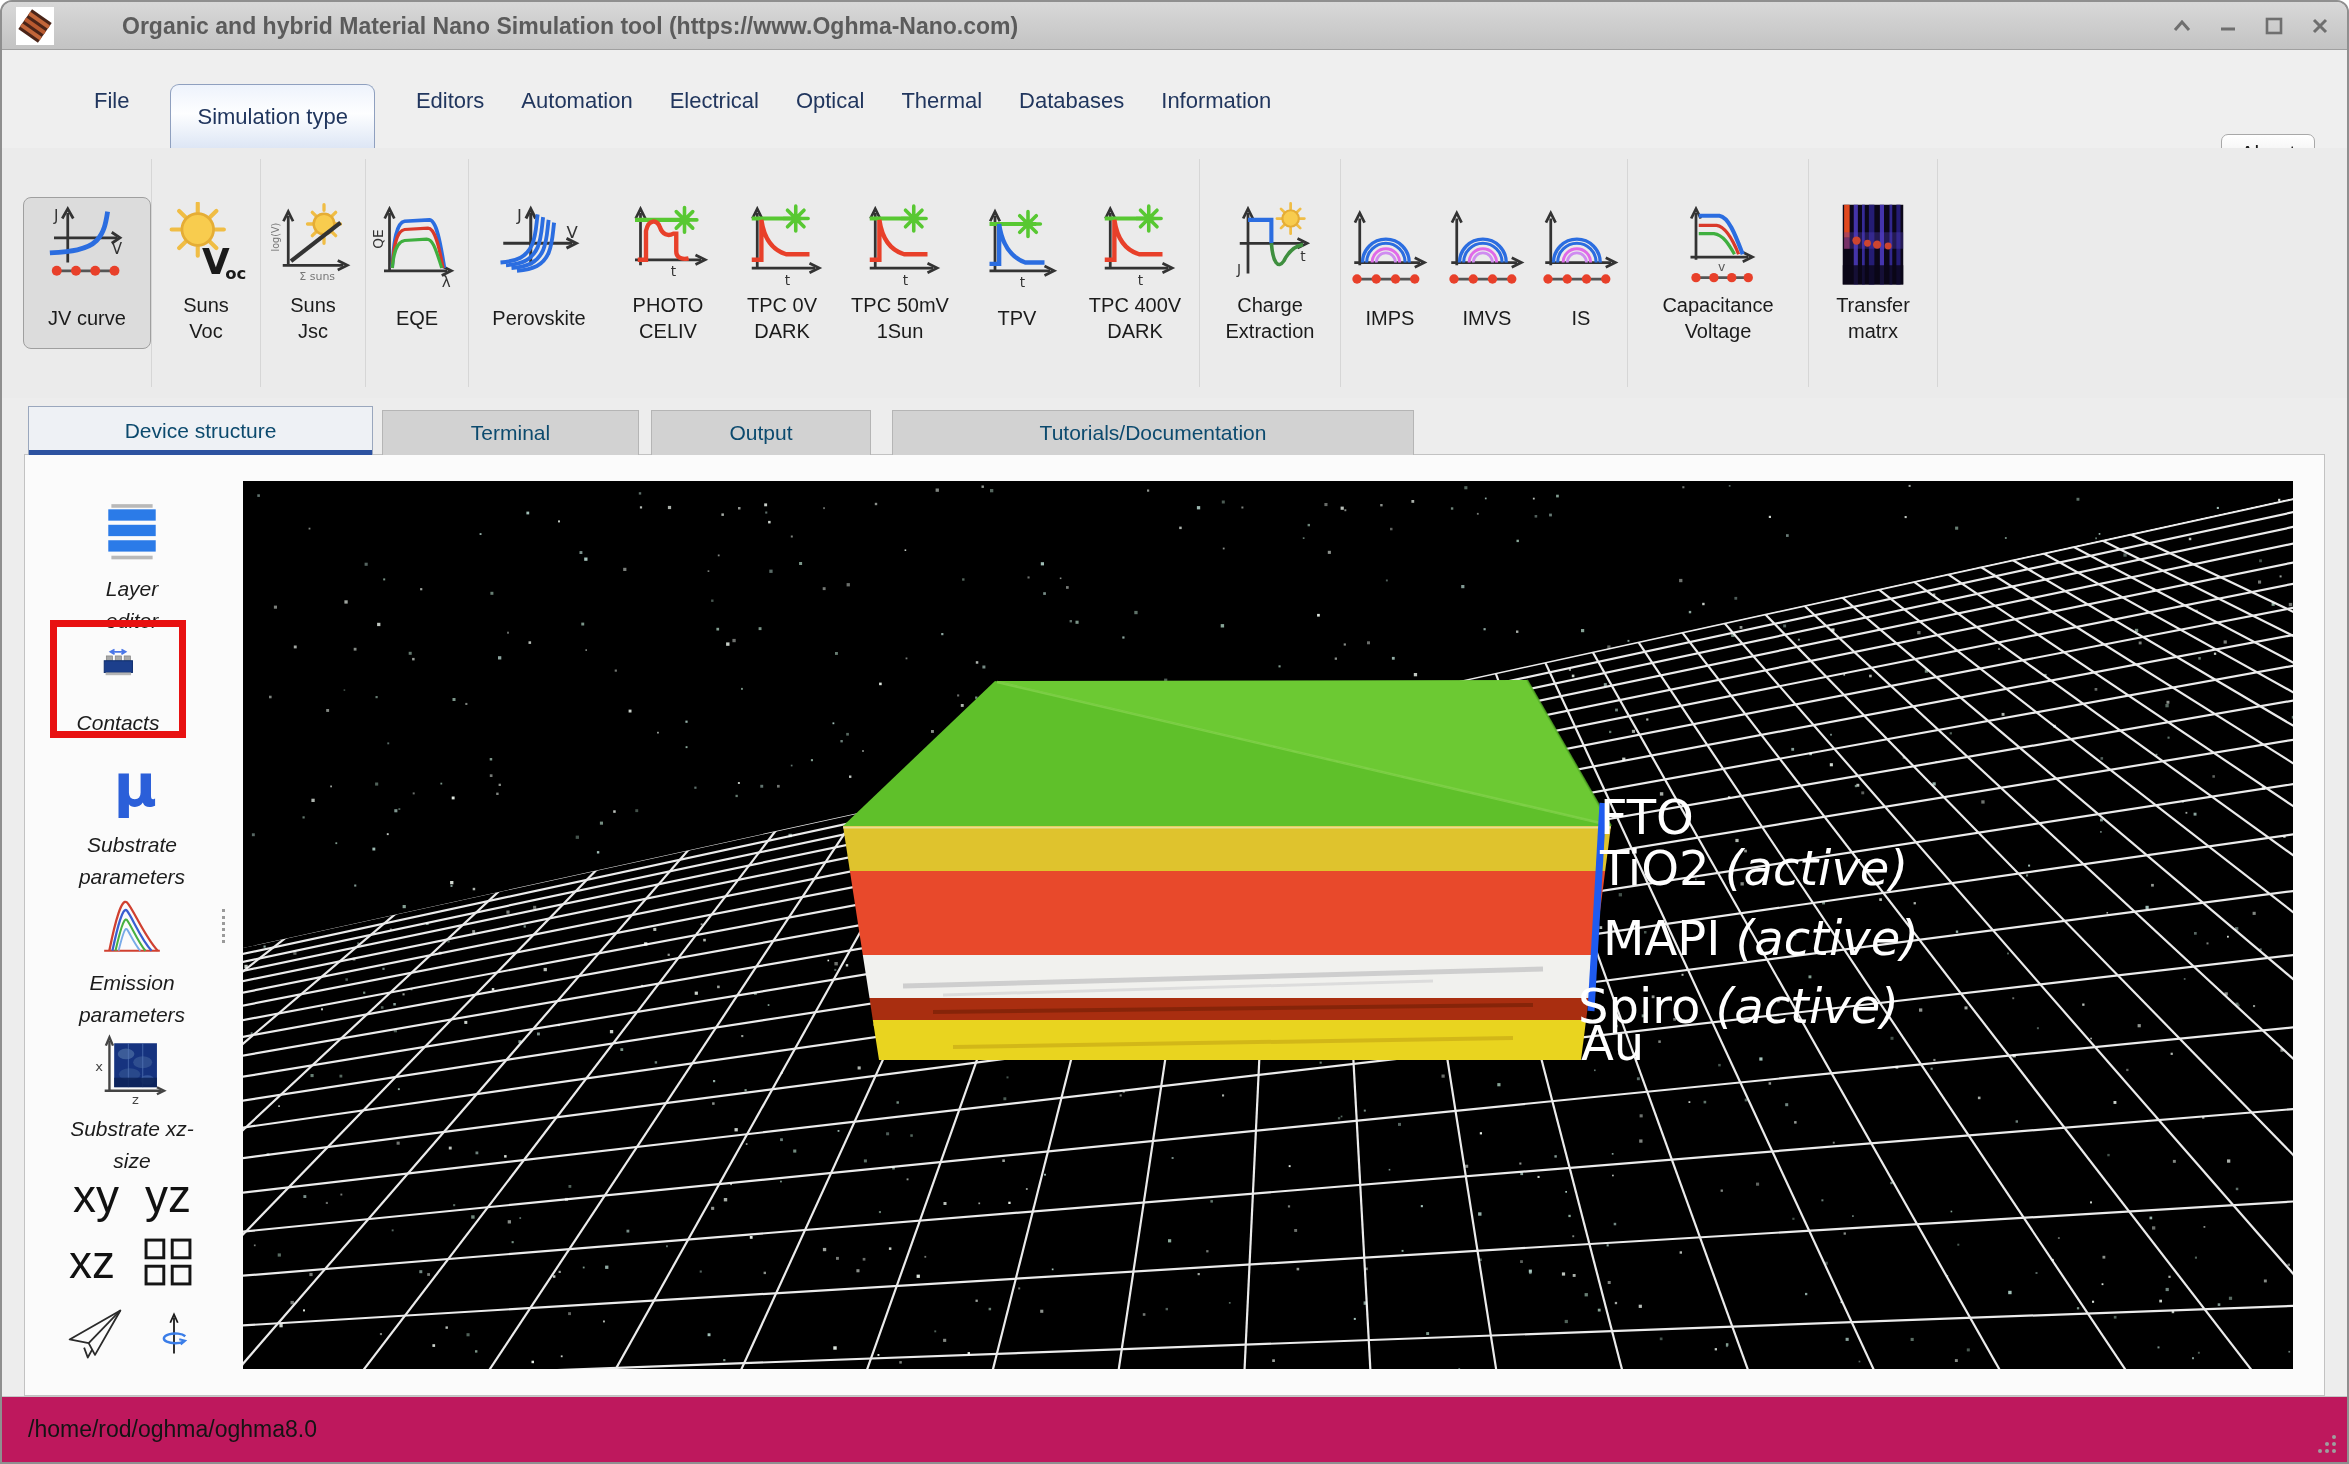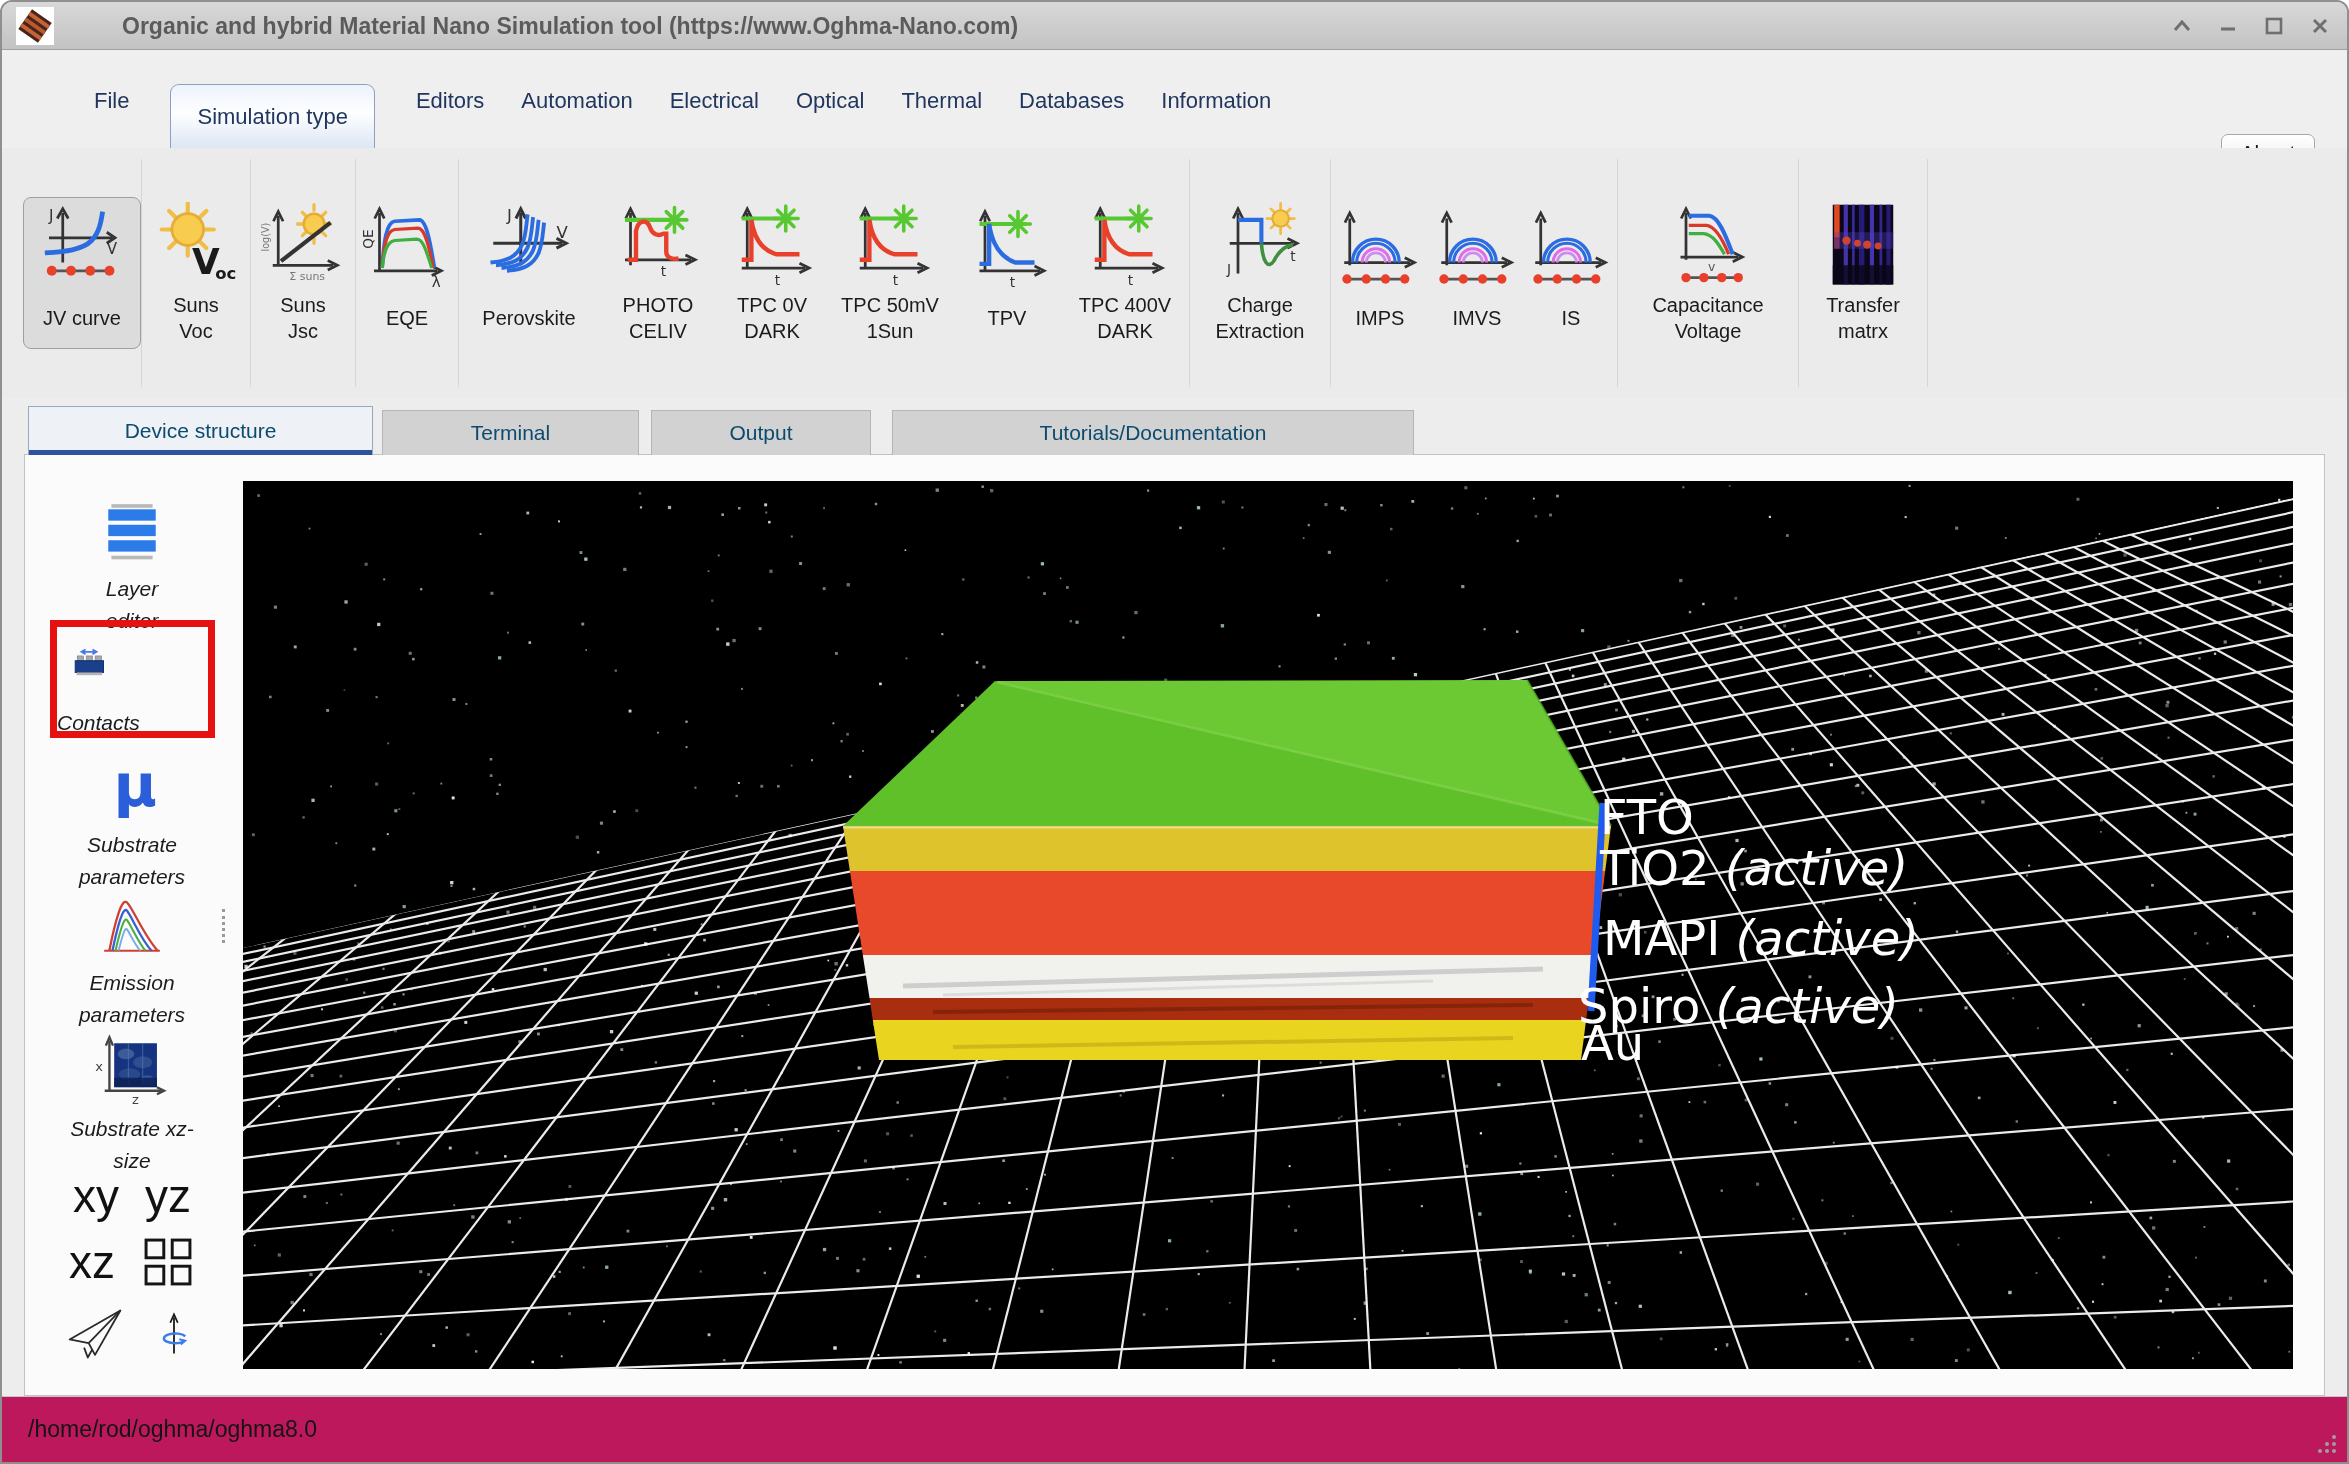--- a/index.html
+++ b/index.html
@@ -44,22 +44,22 @@
   
   .vtab{position:absolute;top:408px;height:45px;background:#d2d2d2;border:1px solid #b5b5b5;border-bottom:none;
         display:flex;align-items:center;justify-content:center;font-size:21px;color:#0c4a6e;z-index:3;}
   .vtab.sel{top:404px;height:49px;background:#eef1f5;border-color:#9aa7bd;box-shadow:inset 0 -5px 0 #2d52a0;}
 
   
   .frame{position:absolute;left:22px;right:22px;top:452px;bottom:66px;background:#fbfbfb;border:1px solid #c2c2c2;}
   .side{position:absolute;left:17px;width:180px;text-align:center;}
   .slabel{font-size:21px;line-height:32px;color:#1c1c1c;margin-top:4px;font-style:italic;}
   .slabel.narrow{width:150px;margin-left:auto;margin-right:auto;}
-  .contacts-box{position:absolute;left:25px;top:165px;width:165px;height:118px;border:7px solid #e81111;
-                text-align:left;padding-top:12px;}
+  .contacts-box{position:absolute;left:25px;top:165px;width:136px;height:118px;border:7px solid #e81111;
+                text-align:center;padding-top:12px;}
   .bigxy{font-size:46px;color:#111;display:flex;justify-content:center;gap:26px;align-items:center;}
   .handle{position:absolute;left:197px;top:454px;height:34px;width:0;border-left:3px dotted #9a9a9a;}
   .scene-wrap{position:absolute;left:218px;top:26px;width:2050px;height:888px;background:#000;}
 
   
   .statusbar{position:absolute;left:0;right:0;bottom:0;height:66px;background:#be185d;border-top:1px solid #c6c6c6;}
   .spath{position:absolute;left:26px;top:0;height:64px;display:flex;align-items:center;font-size:23px;color:#141414;}
   .grip{position:absolute;right:8px;bottom:6px;}
   .hidden-defs{position:absolute;width:0;height:0;}
 </style>
@@ -353,21 +353,21 @@
     <svg class="signal" width="26" height="24" viewBox="0 0 26 24">
       <path d="M2 22 L8 22 L2 16 Z" fill="#a3a3a3"></path>
       <rect x="11" y="13" width="4" height="9" fill="#a3a3a3"></rect>
       <rect x="18" y="7" width="4" height="15" fill="#a3a3a3"></rect>
     </svg>
     <div class="about-btn">About</div>
     <div class="menuline"></div>
   </div>
 
   <div class="toolbar">
-    <div class="titem sel" style="width:118px">
+    <div class="titem sel" style="width:128px">
       <svg class="ticon" viewBox="0 0 64 64">
           <use href="#sym-jv"></use>
         </svg>
       <div class="tlabel" style="width:80px">JV curve</div>
     </div>
     <i class="tsep"></i>
     <div class="titem" style="width:108px">
       <svg class="ticon" viewBox="0 0 64 64">
           <use href="#sym-sunvoc"></use>
         </svg>

